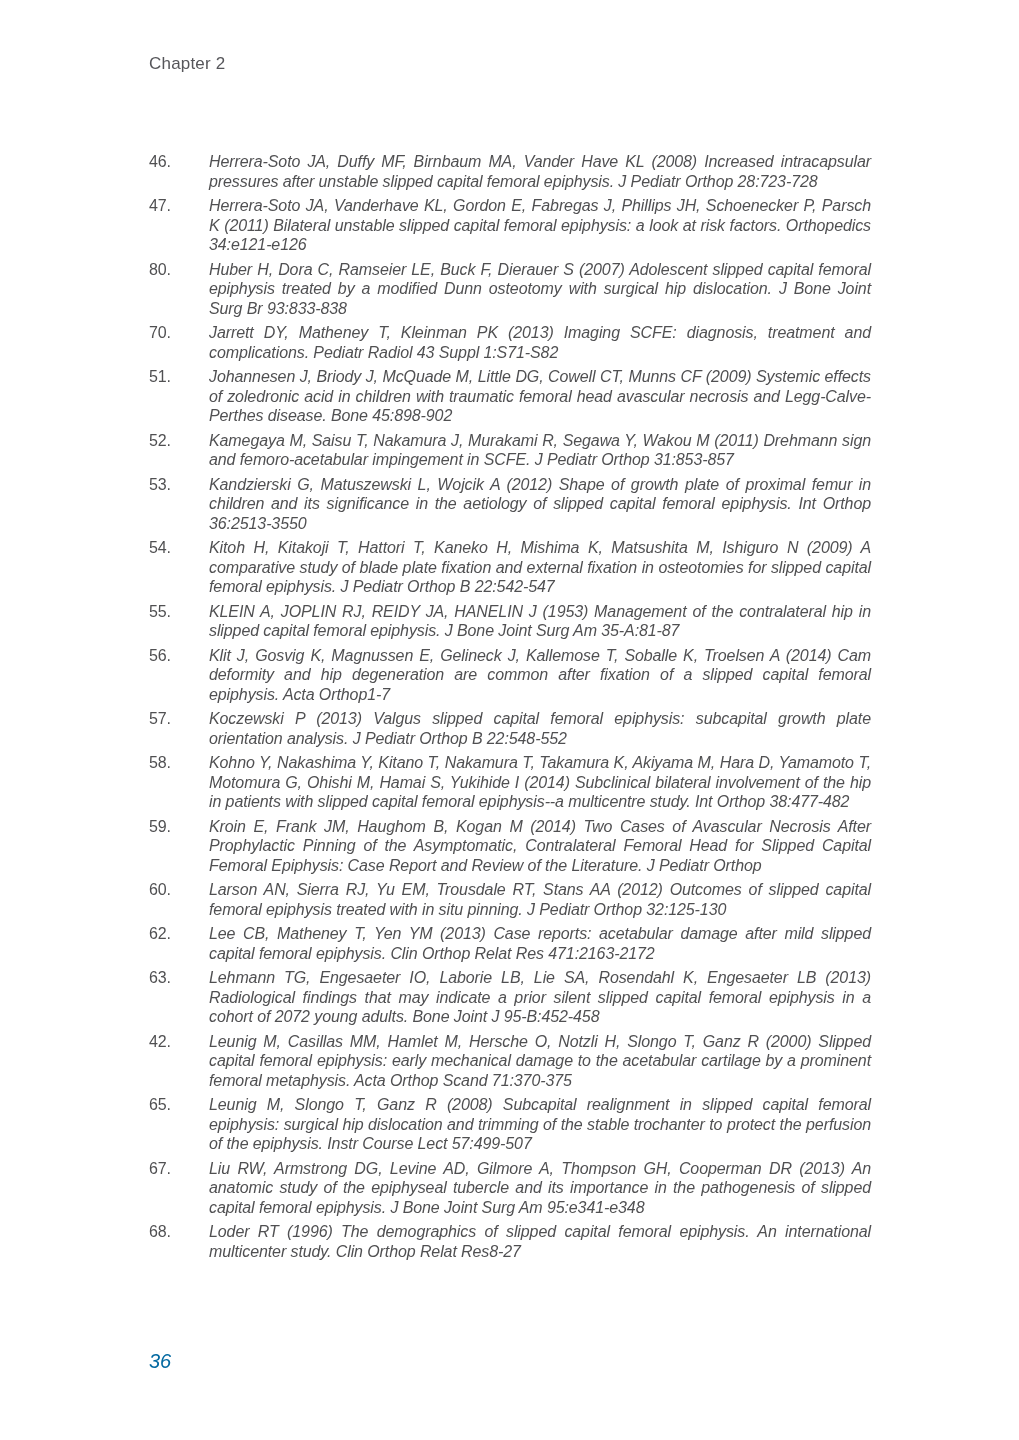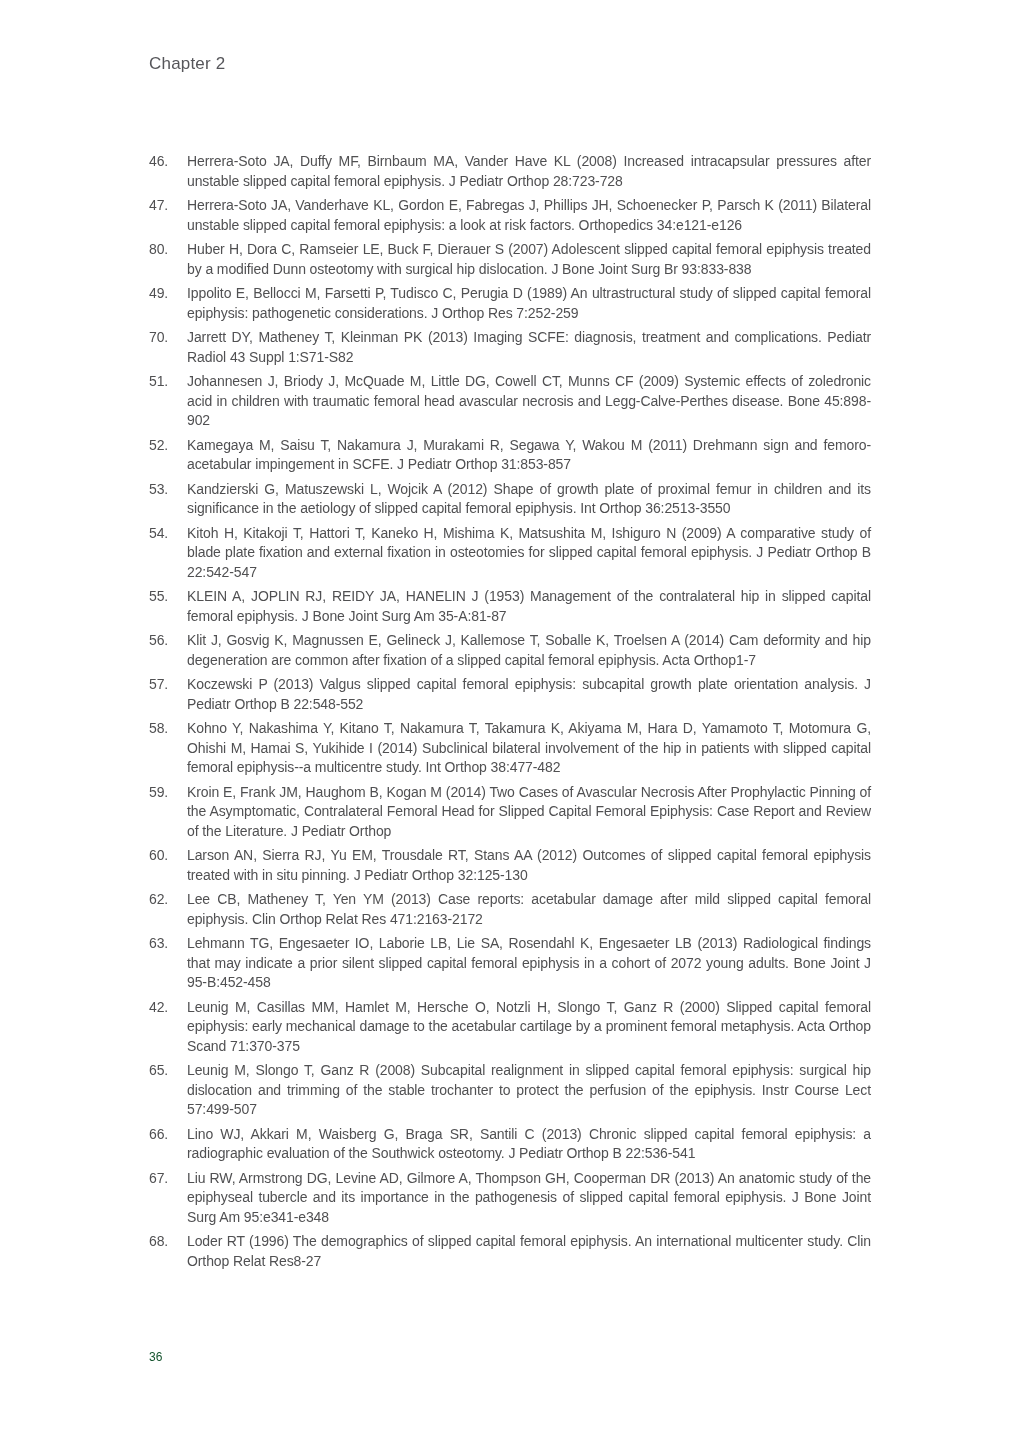--- a/index.html
+++ b/index.html
@@ -27,63 +27,62 @@
   }
   .ref-list {
     position: absolute;
     left: 149px;
     top: 152px;
     width: 722px;
   }
   .ref {
     display: flex;
     margin-bottom: 5px;
-    font-size: 14px;
+    font-size: 16px;
     line-height: 19.5px;
     letter-spacing: -0.1px;
     color: #505052;
+    gap: 22px;
   }
   .ref-num {
     flex: 0 0 38px;
     width: 38px;
   }
   .ref-text {
     flex: 1 1 auto;
     text-align: justify;
+    font-style: italic;
   }
   .page-number {
     position: absolute;
     left: 149px;
     top: 1350px;
-    font-size: 12px;
-    color: #14532d;
+    font-size: 20px;
+    color: #0369a1;
+    font-style: italic;
   }
 </style>
 </head>
 <body>
 
 <div class="page">
   <div class="chapter-header">Chapter 2</div>
 
   <div class="ref-list" id="ref-list">
       <div class="ref">
         <div class="ref-num">46.</div>
         <div class="ref-text">Herrera-Soto JA, Duffy MF, Birnbaum MA, Vander Have KL (2008) Increased intracapsular pressures after unstable slipped capital femoral epiphysis. J Pediatr Orthop 28:723-728</div>
       </div>
       <div class="ref">
         <div class="ref-num">47.</div>
         <div class="ref-text">Herrera-Soto JA, Vanderhave KL, Gordon E, Fabregas J, Phillips JH, Schoenecker P, Parsch K (2011) Bilateral unstable slipped capital femoral epiphysis: a look at risk factors. Orthopedics 34:e121-e126</div>
       </div>
       <div class="ref">
         <div class="ref-num">80.</div>
         <div class="ref-text">Huber H, Dora C, Ramseier LE, Buck F, Dierauer S (2007) Adolescent slipped capital femoral epiphysis treated by a modified Dunn osteotomy with surgical hip dislocation. J Bone Joint Surg Br 93:833-838</div>
-      </div>
-      <div class="ref">
-        <div class="ref-num">49.</div>
-        <div class="ref-text">Ippolito E, Bellocci M, Farsetti P, Tudisco C, Perugia D (1989) An ultrastructural study of slipped capital femoral epiphysis: pathogenetic considerations. J Orthop Res 7:252-259</div>
       </div>
       <div class="ref">
         <div class="ref-num">70.</div>
         <div class="ref-text">Jarrett DY, Matheney T, Kleinman PK (2013) Imaging SCFE: diagnosis, treatment and complications. Pediatr Radiol 43 Suppl 1:S71-S82</div>
       </div>
       <div class="ref">
         <div class="ref-num">51.</div>
         <div class="ref-text">Johannesen J, Briody J, McQuade M, Little DG, Cowell CT, Munns CF (2009) Systemic effects of zoledronic acid in children with traumatic femoral head avascular necrosis and Legg-Calve-Perthes disease. Bone 45:898-902</div>
       </div>
       <div class="ref">
@@ -132,24 +131,20 @@
       </div>
       <div class="ref">
         <div class="ref-num">42.</div>
         <div class="ref-text">Leunig M, Casillas MM, Hamlet M, Hersche O, Notzli H, Slongo T, Ganz R (2000) Slipped capital femoral epiphysis: early mechanical damage to the acetabular cartilage by a prominent femoral metaphysis. Acta Orthop Scand 71:370-375</div>
       </div>
       <div class="ref">
         <div class="ref-num">65.</div>
         <div class="ref-text">Leunig M, Slongo T, Ganz R (2008) Subcapital realignment in slipped capital femoral epiphysis: surgical hip dislocation and trimming of the stable trochanter to protect the perfusion of the epiphysis. Instr Course Lect 57:499-507</div>
       </div>
       <div class="ref">
-        <div class="ref-num">66.</div>
-        <div class="ref-text">Lino WJ, Akkari M, Waisberg G, Braga SR, Santili C (2013) Chronic slipped capital femoral epiphysis: a radiographic evaluation of the Southwick osteotomy. J Pediatr Orthop B 22:536-541</div>
-      </div>
-      <div class="ref">
         <div class="ref-num">67.</div>
         <div class="ref-text">Liu RW, Armstrong DG, Levine AD, Gilmore A, Thompson GH, Cooperman DR (2013) An anatomic study of the epiphyseal tubercle and its importance in the pathogenesis of slipped capital femoral epiphysis. J Bone Joint Surg Am 95:e341-e348</div>
       </div>
       <div class="ref">
         <div class="ref-num">68.</div>
         <div class="ref-text">Loder RT (1996) The demographics of slipped capital femoral epiphysis. An international multicenter study. Clin Orthop Relat Res8-27</div>
       </div>
     </div>
 
   <div class="page-number">36</div>

